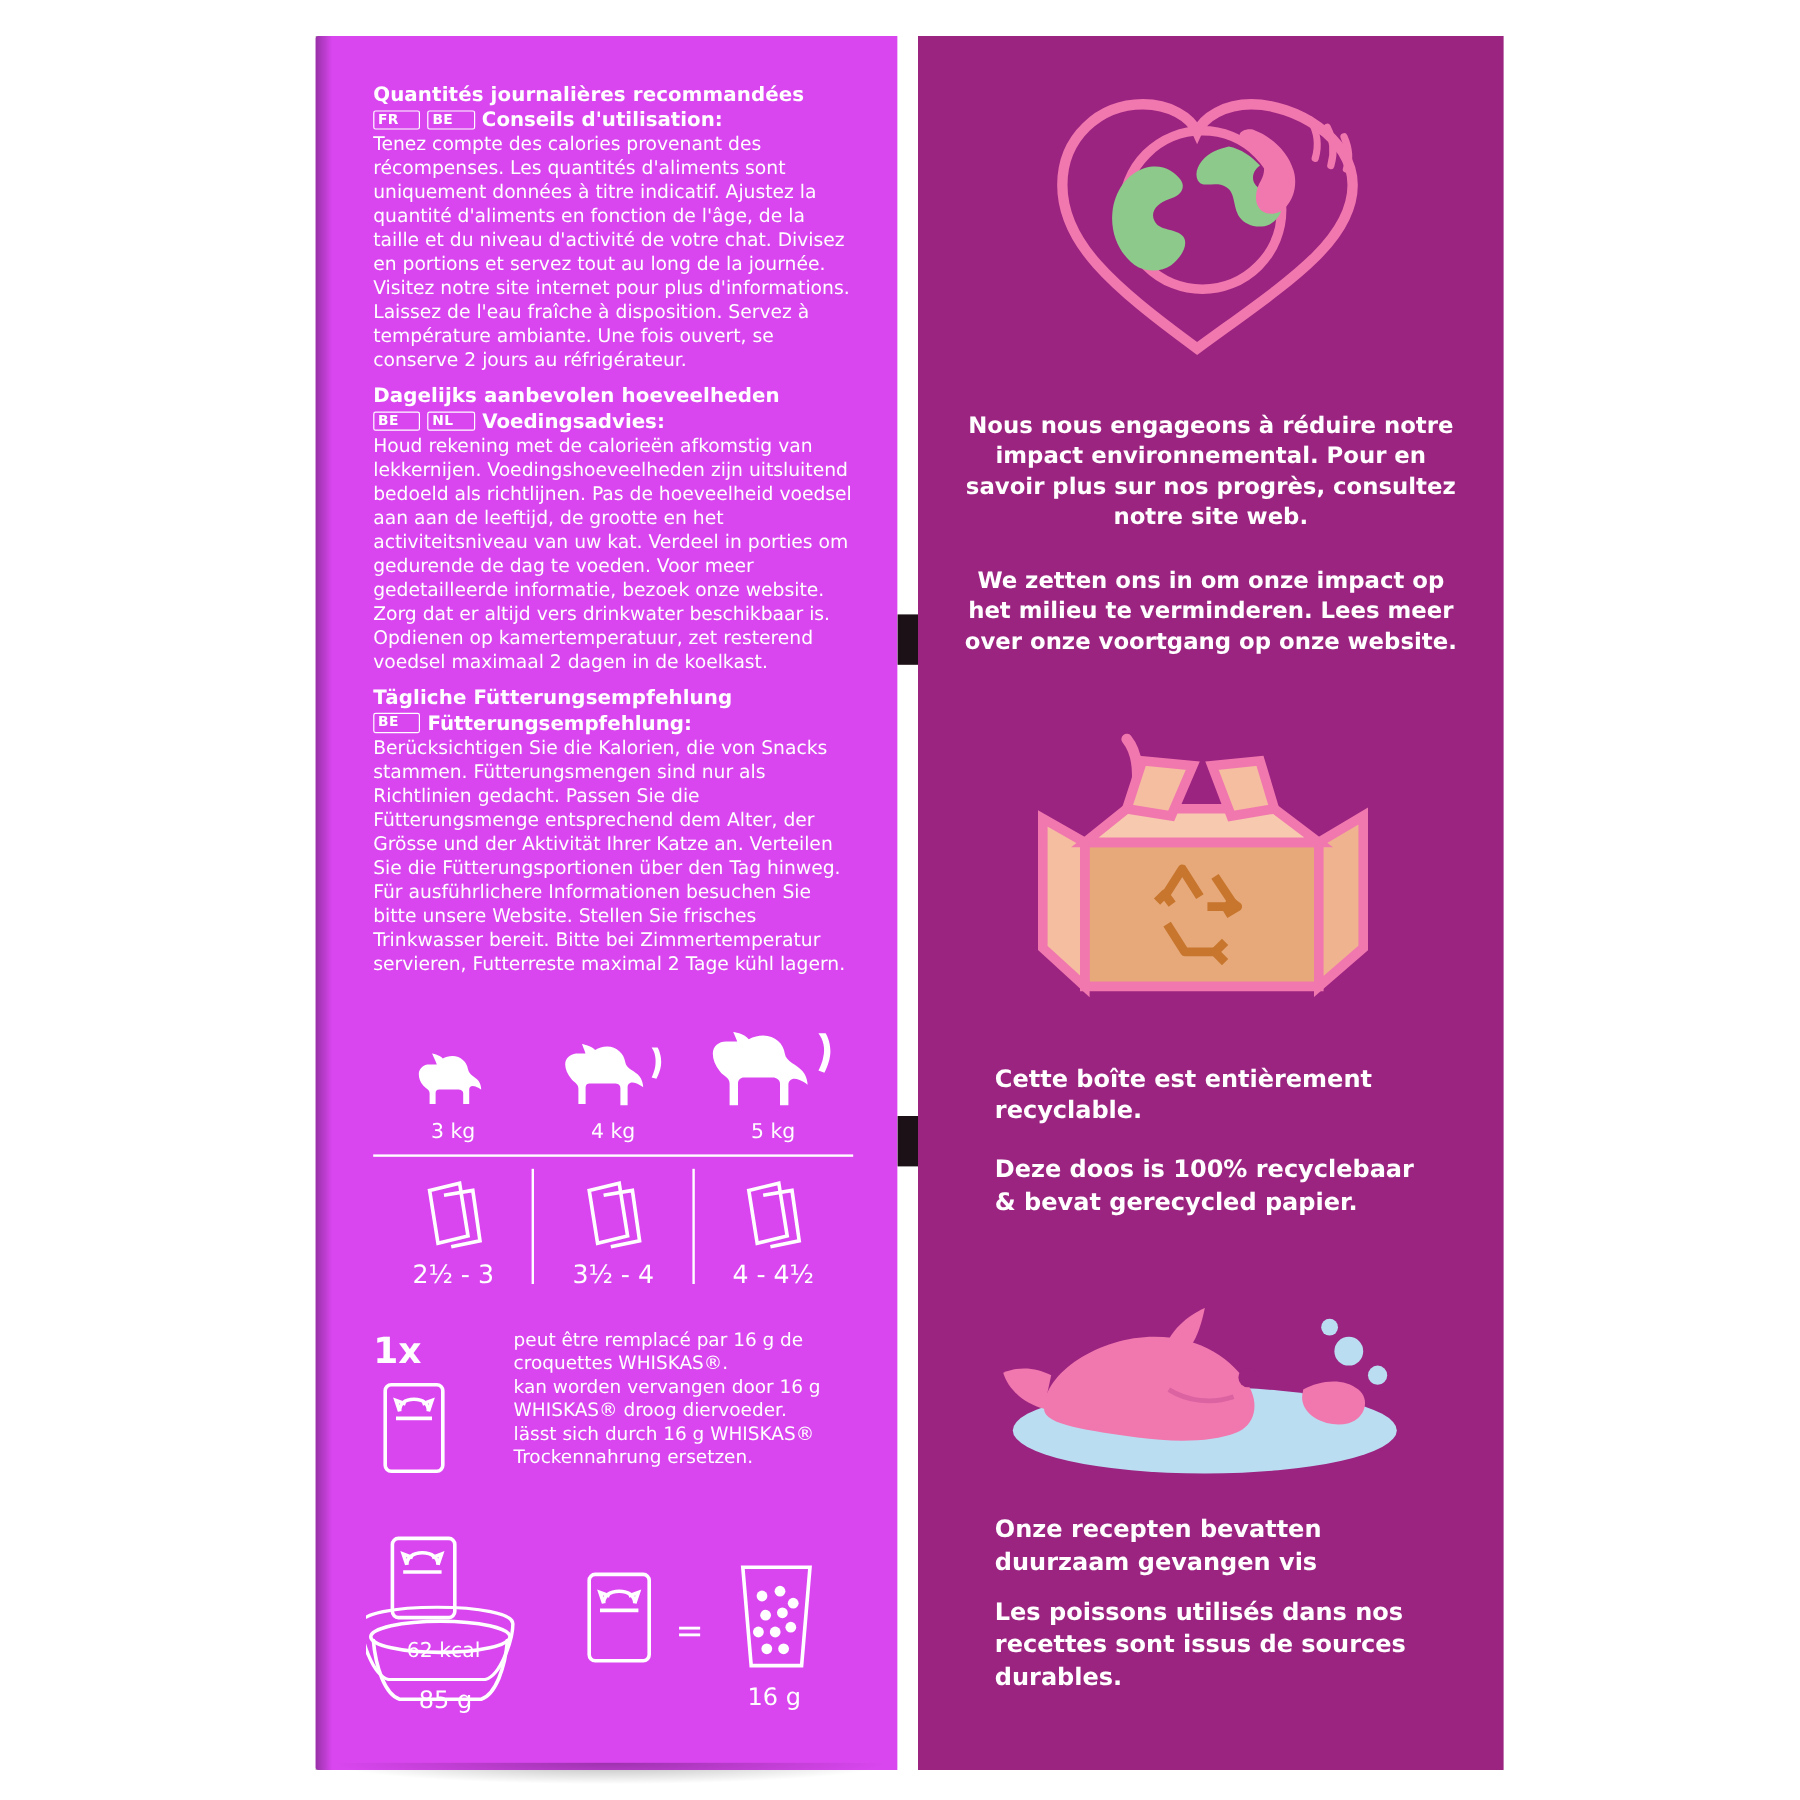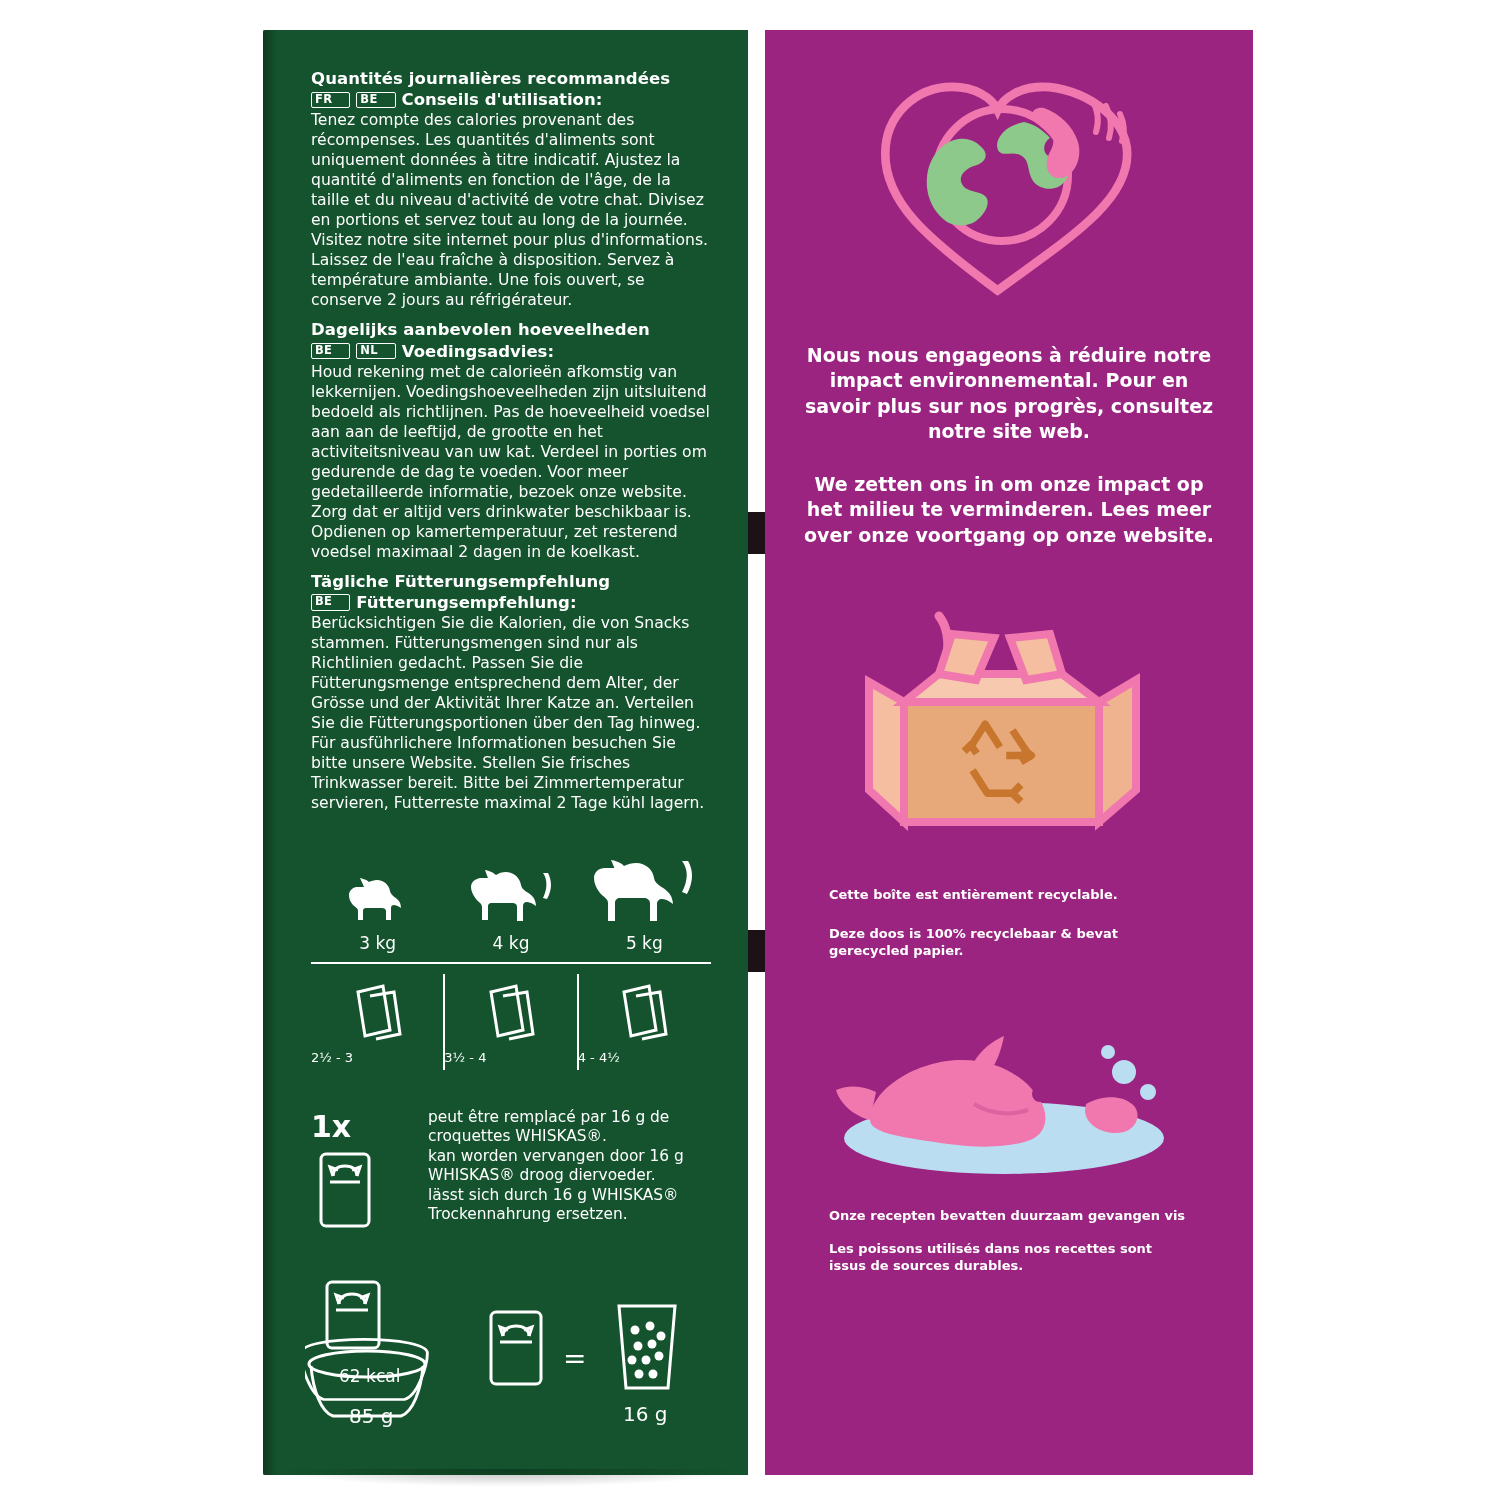--- a/index.html
+++ b/index.html
@@ -3,21 +3,21 @@
 <meta charset="utf-8">
 <style>
   html,body{margin:0;padding:0;}
   body{
     width:1500px;height:1500px;background:#ffffff;
     font-family:"DejaVu Sans", sans-serif;
     overflow:hidden;position:relative;
   }
   .pack{position:absolute;left:263px;top:30px;width:990px;height:1445px;}
   .panel{position:absolute;top:0;height:100%;background:#9B2480;box-sizing:border-box;}
-  .panel-left{left:0;width:485px;border-radius:2px 0 0 2px;background:#14532d;}
+  .panel-left{left:0;width:485px;border-radius:2px 0 0 2px;background:#d946ef;}
   .panel-right{left:502px;width:488px;background:#9B2480;padding-left:24px;}
   .spine{position:absolute;left:485px;top:0;width:17px;height:100%;background:#ffffff;}
   .spine .dark{position:absolute;left:0;width:17px;background:#1d1118;}
   .spine .d1{top:482px;height:42px;}
   .spine .d2{top:900px;height:42px;}
   .edge-shadow{position:absolute;left:0;top:0;width:14px;height:100%;
     background:linear-gradient(90deg, rgba(0,0,0,.30), rgba(0,0,0,0));}
   .bottom-shadow{position:absolute;left:10px;bottom:-12px;width:470px;height:18px;
     background:radial-gradient(ellipse at 50% 0%, rgba(0,0,0,.28), rgba(0,0,0,0) 70%);}
 
@@ -35,33 +35,33 @@
   .feed{position:absolute;left:48px;top:815px;width:400px;color:#fff;}
   .cats{display:flex;align-items:flex-end;height:86px;}
   .catcol{flex:1;display:flex;flex-direction:column;align-items:center;justify-content:flex-end;}
   .kgrow{display:flex;margin-top:2px;}
   .kg{flex:1;text-align:center;font-size:17px;}
   .rule{height:2px;background:#fff;margin:9px 0 10px 0;}
   .vline{position:absolute;width:2px;background:#fff;}
   .pouchrow{display:flex;align-items:flex-end;height:70px;}
   .pcol{flex:1;display:flex;justify-content:center;align-items:flex-end;}
   .amtrow{display:flex;margin-top:6px;}
-  .amt{flex:1;font-size:13px;}
+  .amt{flex:1;text-align:center;font-size:21px;}
 
   .onex{position:absolute;left:48px;top:1082px;width:400px;color:#fff;}
   .onex-label{font-size:30px;font-weight:bold;line-height:1;}
   .onex-txt{font-size:15.4px;line-height:1.26;}
   .equiv{position:absolute;left:165px;top:1078px;width:285px;color:#fff;}
 
   .kcalrow{position:absolute;left:48px;top:1250px;width:400px;color:#fff;}
 
   
   .rtext{position:absolute;left:0;top:0;width:488px;color:#fff;text-align:center;}
   .rpara{font-weight:bold;font-size:19px;line-height:1.33;margin:0 auto;width:410px;}
-  .rpara.small{font-size:13px;line-height:1.33;width:360px;text-align:left;}
+  .rpara.small{font-size:20px;line-height:1.33;width:360px;text-align:left;}
   svg{display:block;}
 </style>
 </head>
 <body>
 
 <div class="pack">
 
   <div class="panel panel-left">
     <div class="edge-shadow"></div>
 

